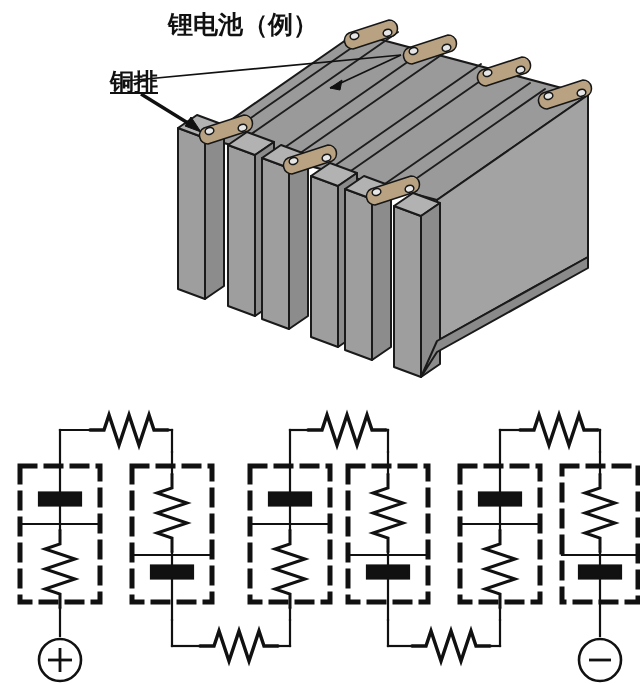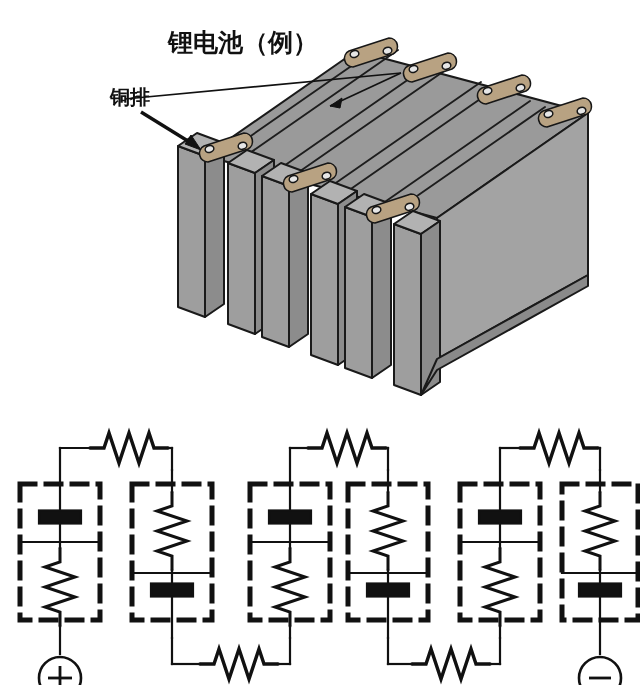--- a/index.html
+++ b/index.html
@@ -1,28 +1,28 @@
 <!DOCTYPE html>
 <html><head>
 <meta charset="utf-8">
 <style>
   html,body{margin:0;padding:0;background:#ffffff;}
   body{
     width:640px;height:685px;position:relative;overflow:hidden;
     font-family:"Liberation Sans","DejaVu Sans",sans-serif;
     background:#ffffff;
   }
-  #root{position:absolute;left:0;top:18px;width:640px;height:520px;}
+  #root{position:absolute;left:0;top:0;width:640px;height:520px;}
   .layer{position:absolute;left:0;top:0;width:640px;height:685px;}
   .lbl{
     position:absolute;color:#111;font-weight:600;white-space:nowrap;
     font-family:"DejaVu Sans","Liberation Sans",sans-serif;
   }
   #title-label{left:168px;top:8px;font-size:25px;letter-spacing:0px;}
-  #busbar-label{left:110px;top:66px;font-size:20px;letter-spacing:0px;}
+  #busbar-label{left:110px;top:66px;font-size:24px;letter-spacing:0px;text-decoration:underline;}
 </style>
 </head>
 <body>
 
 <div id="root">
 
   <svg class="layer" id="illustration-svg" viewBox="0 0 640 685" width="640" height="685">
     <defs>
       <g id="busbar-shape">
 

